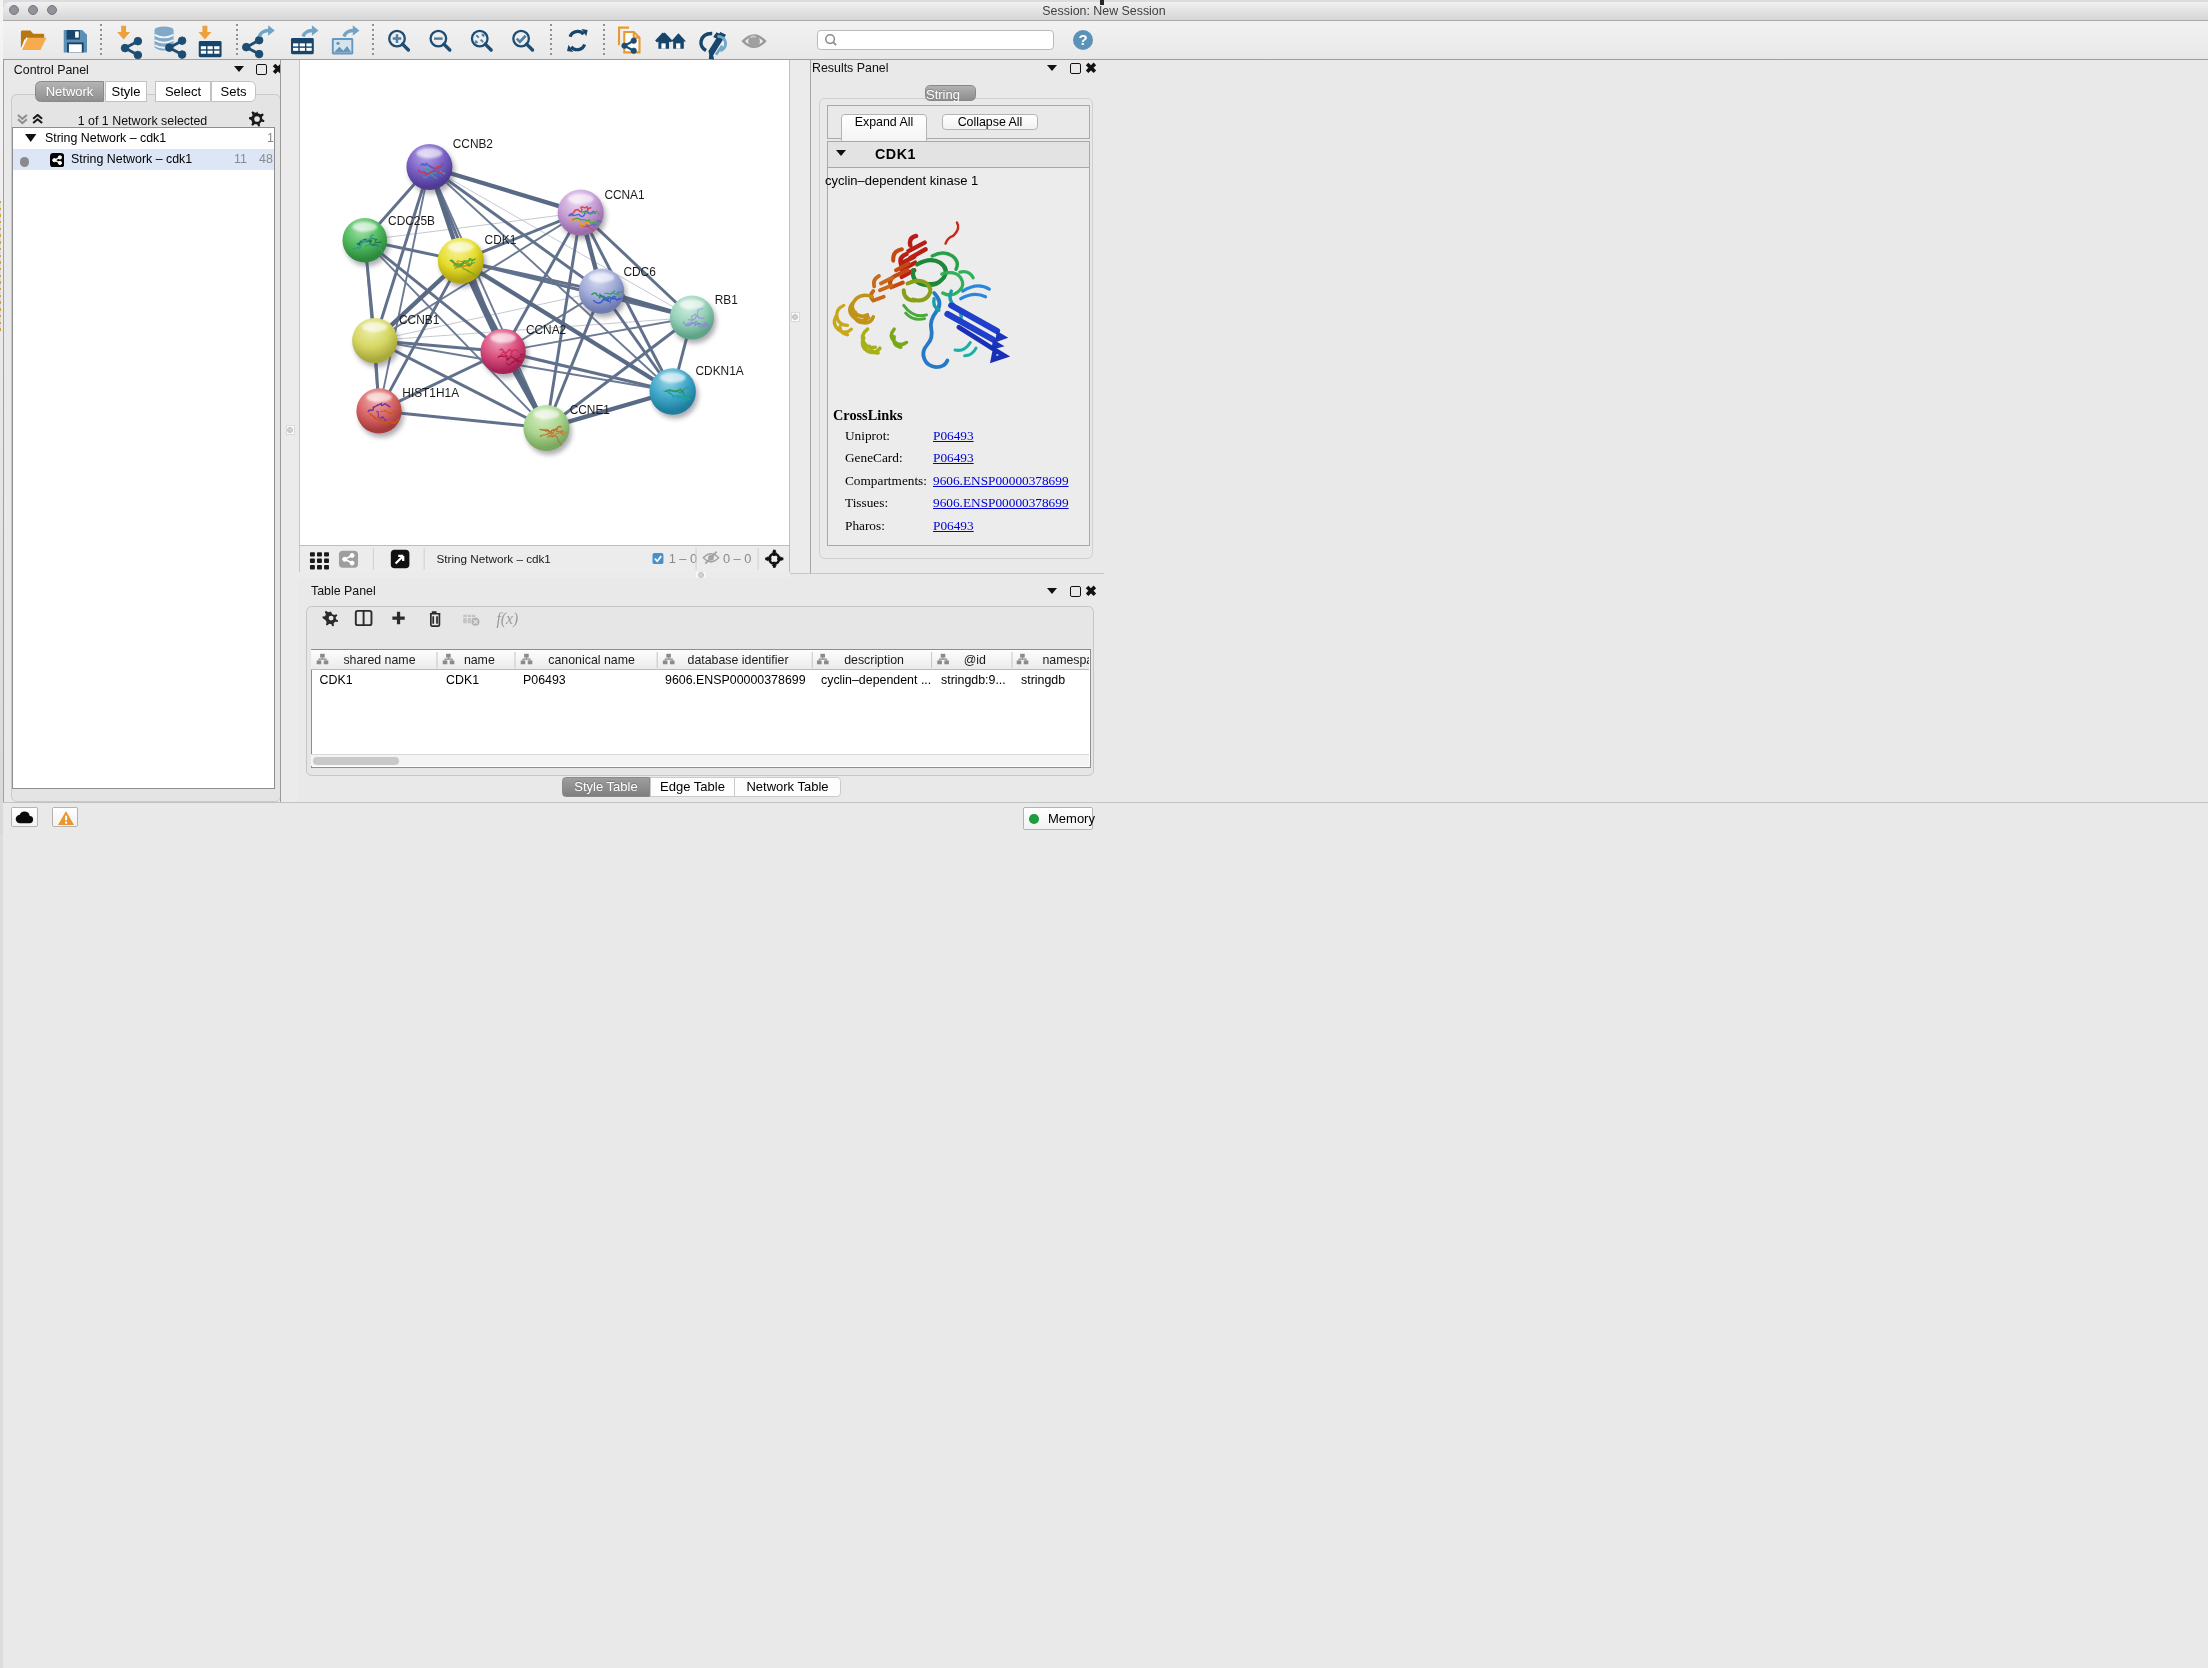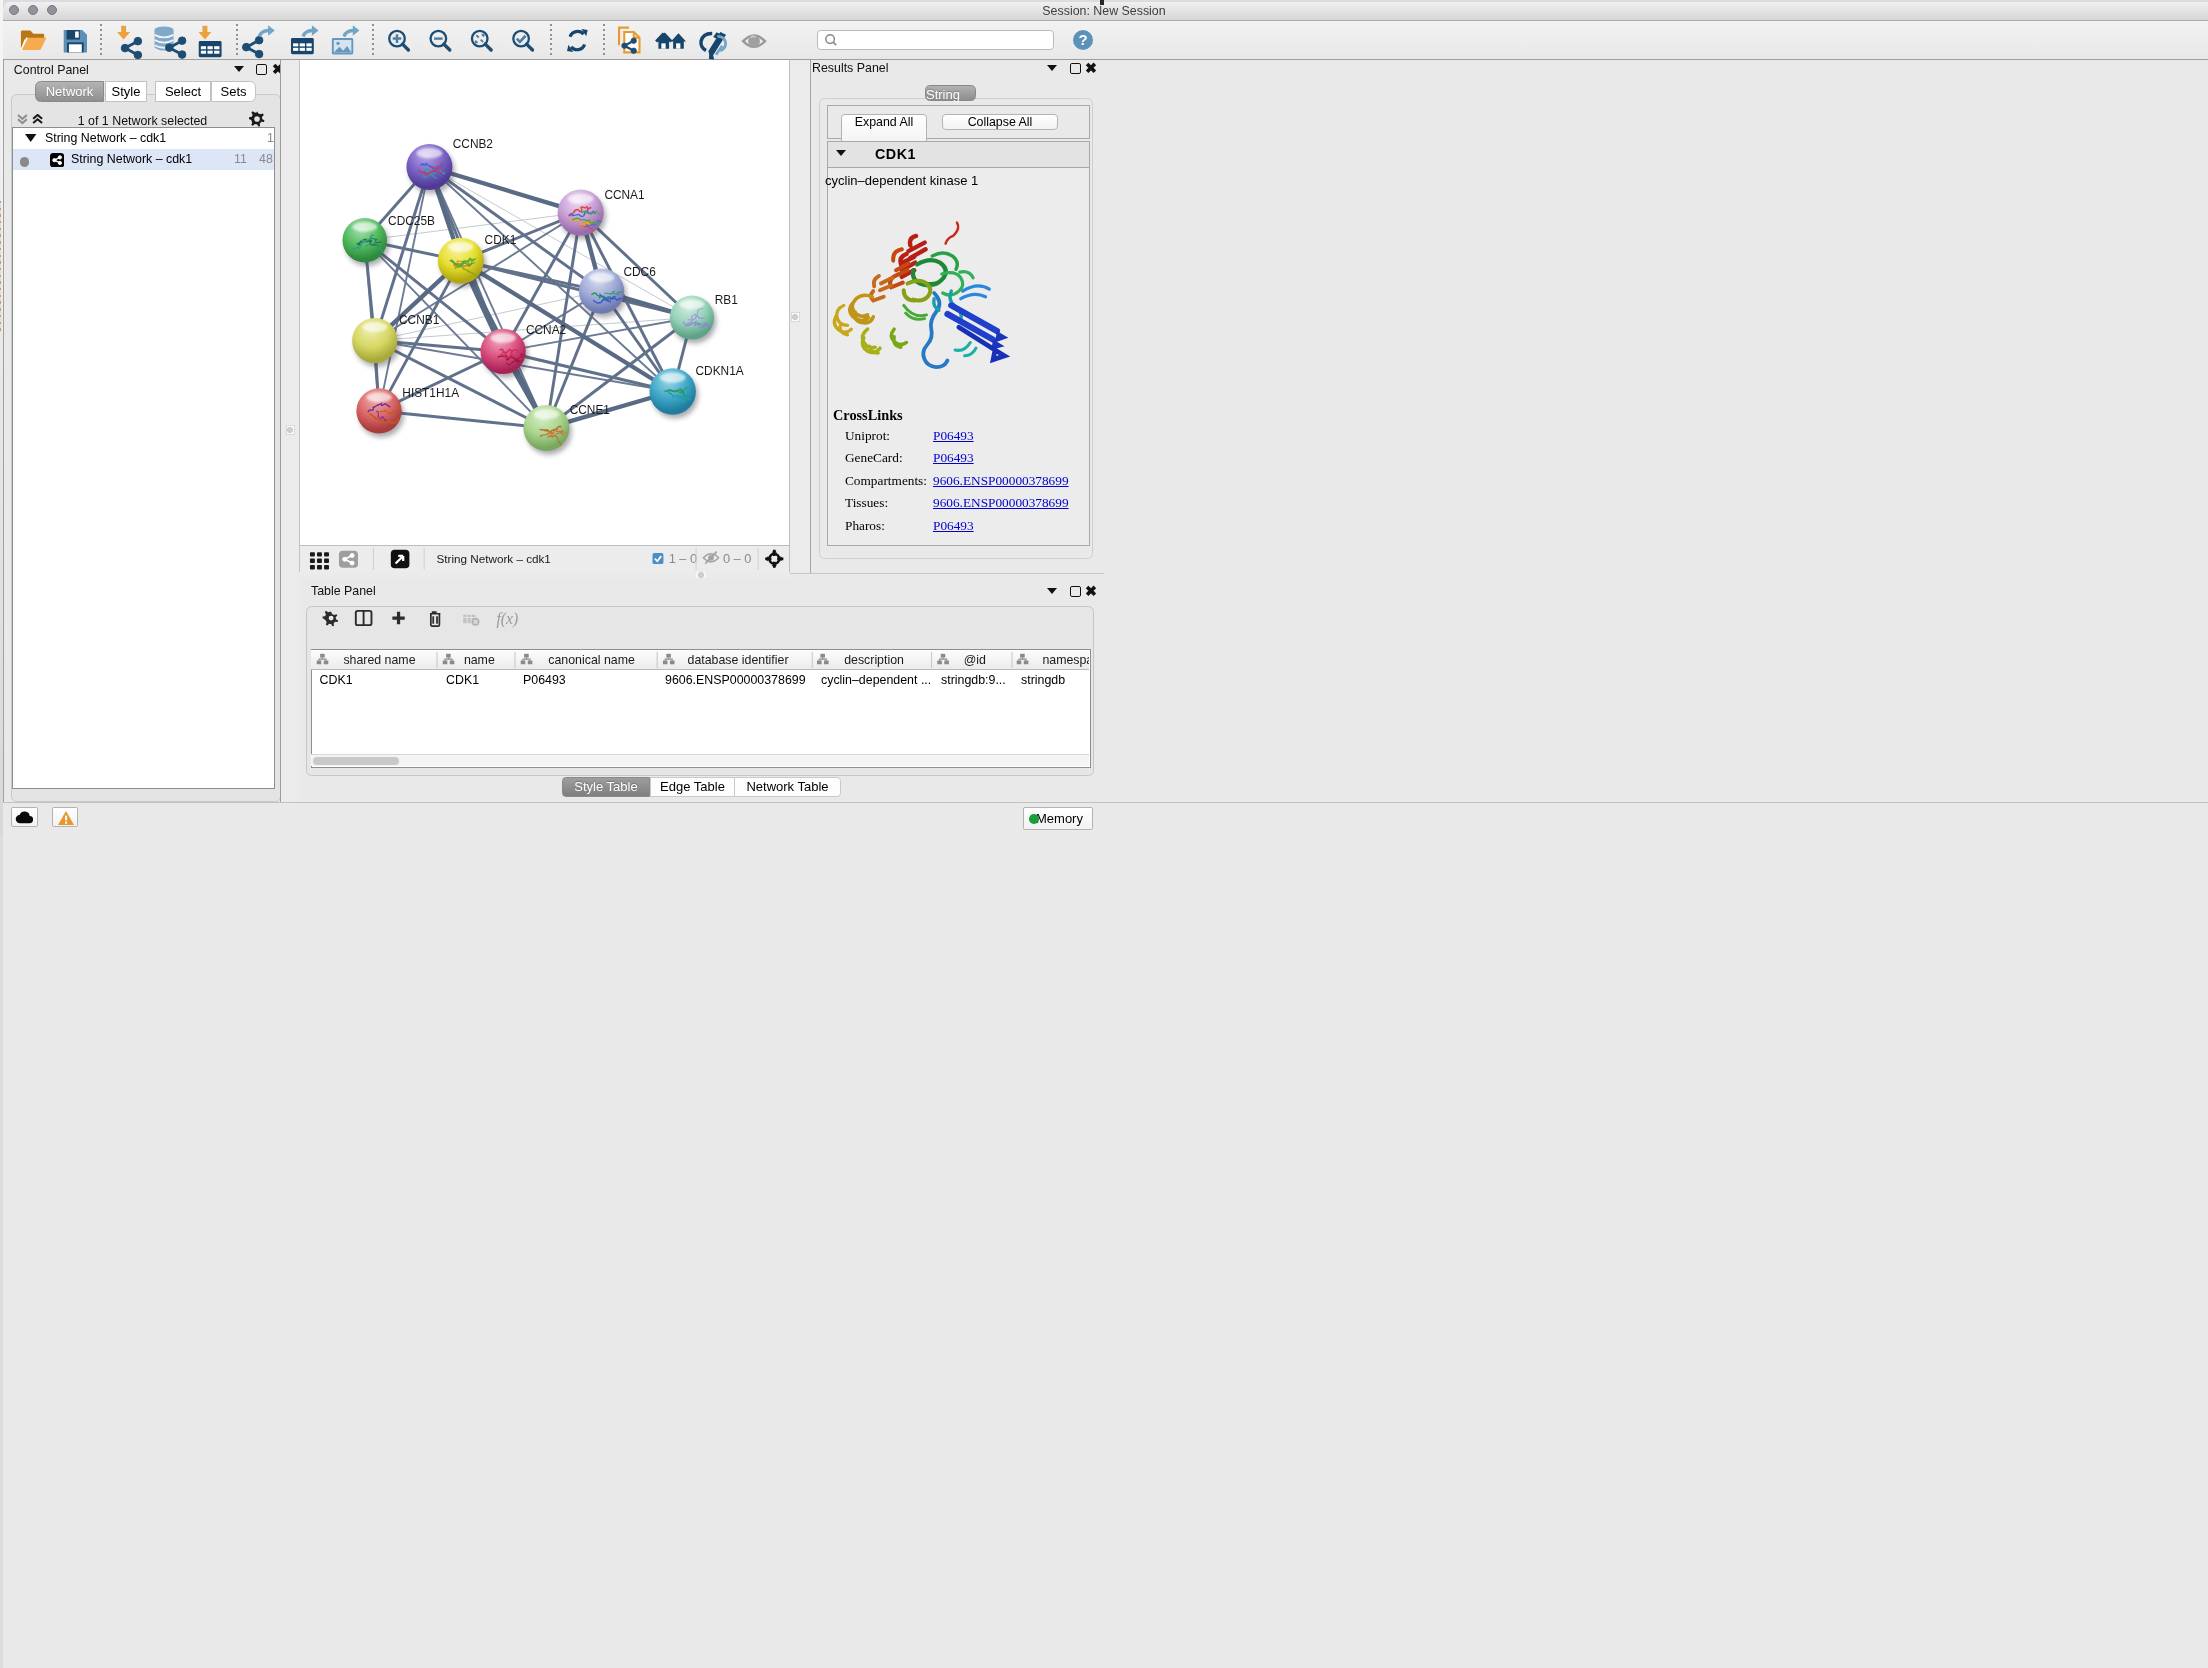--- a/index.html
+++ b/index.html
@@ -609,21 +609,21 @@
 <div class="abs" style="left:698px;top:572px;width:6.2px;height:6.2px;border-radius:50%;background:#d2d2d2;border:0.5px solid #c0c0c0"></div>
 <div id="respanel"></div>
 <div class="abs ptitle" style="left:812px;top:61px">Results Panel</div>
 <div class="abs tri" style="left:1047px;top:65px"></div>
 <div class="abs sq" style="left:1070px;top:63px"></div>
 <div class="abs xx" style="left:1085px;top:63px">✖</div>
 <div class="abs" style="left:819px;top:98px;width:274px;height:461px;background:#e9e9e9;border:1px solid #cfcfcf;border-radius:5.7px"></div>
 <div class="abs" style="left:925px;top:85px;width:51px;height:16px;background:linear-gradient(#b2b2b2,#8d8d8d);border:1px solid #888;border-radius:4.8px;color:#fff;font-size:13px;line-height:17px;text-shadow:0 -1px 1px rgba(0,0,0,.25)">String</div>
 <div class="abs" style="left:827px;top:105px;width:263px;height:34px;background:#e9e9e9;border:1px solid #a8a8a8"></div>
 <div class="abs btn" style="left:841px;top:114px;width:86px;height:32px;font-size:12.4px;text-align:center;line-height:15px">Expand All</div>
-<div class="abs btn" style="left:942px;top:114px;width:116px;height:16px;font-size:12.4px;text-align:center;line-height:15px">Collapse All</div>
+<div class="abs btn" style="left:942px;top:114px;width:96px;height:16px;font-size:12.4px;text-align:center;line-height:15px">Collapse All</div>
 <div class="abs" style="left:827px;top:141px;width:263px;height:405px;background:#ececec;border:1px solid #a8a8a8"></div>
 <div class="abs" style="left:827px;top:141px;width:263px;height:27px;background:#e3e3e3;border:1px solid #a8a8a8"></div>
 <div class="abs tri" style="left:836px;top:150px"></div>
 <div class="abs" style="left:875px;top:146px;font-size:14.3px;font-weight:bold;letter-spacing:0.5px">CDK1</div>
 <div class="abs" style="left:825px;top:173px;font-size:13px">cyclin–dependent kinase 1</div>
 <svg class="abs" style="left:820px;top:215px" width="195" height="176" viewBox="0 0 205 185" fill="none" stroke-linecap="round">
 <path d="M140,22 q8,-8 4,-14 m-4,14 q-6,2 -8,8" stroke="#c82818" stroke-width="2.6"></path>
 <path d="M95,45 l16,-9 m-18,2 l17,-9 m-15,3 q-2,-8 6,-10 m-10,19 q-8,3 -6,10 l14,-7 m-13,14 l14,-8 m-14,15 l13,-7" stroke="#b82015" stroke-width="4.6"></path>
 <path d="M80,58 l13,-7 m-14,13 l13,-6 m-6,-22 q-10,2 -9,12 m2,16 q-8,4 -4,12 l12,-5" stroke="#c44a12" stroke-width="4.2"></path>
 <path d="M64,72 l12,-6 m-13,13 l12,-5 m-13,-10 q-7,4 -5,11 m-1,5 q-5,5 0,10 l11,-4" stroke="#c8681a" stroke-width="4"></path>
@@ -734,18 +734,18 @@
       <path fill="#0a0a0a" d="M5.5,13 a4.5,4.5 0 0 1 -0.5,-9 a5.5,5.5 0 0 1 10.5,1.2 a3.8,3.8 0 0 1 -0.5,7.6 z"></path>
     </svg>
   </div>
 <div class="abs btn" style="left:52px;top:807px;width:26px;height:20px;border-radius:1.9px">
 <svg width="18" height="16" style="position:absolute;left:3.8px;top:1.9px" viewBox="0 0 19 17">
       <path d="M9.5,1 L18,16 H1 z" fill="#e8962e"></path>
       <rect x="8.5" y="6" width="2.2" height="5" fill="#fff"></rect>
       <rect x="8.5" y="12.3" width="2.2" height="2.2" fill="#fff"></rect>
     </svg>
   </div>
-<div class="abs btn" style="left:1023px;top:807px;width:70px;height:23px;border-radius:1.9px;font-size:13px;line-height:21px;padding-left:12px">Memory</div>
+<div class="abs btn" style="left:1023px;top:807px;width:70px;height:23px;border-radius:1.9px;font-size:13px;line-height:21px;padding-left:24px">Memory</div>
 <div class="abs" style="left:1029px;top:814px;width:9.5px;height:9.5px;border-radius:50%;background:#1d9e3c"></div>
 <div class="abs" style="left:0;top:0;width:2.9px;height:834px;background:linear-gradient(#f5f5f5,#d8d8d8)"></div>
 <div class="abs" style="left:0;top:201px;width:1.4px;height:131px;background:repeating-linear-gradient(#cda04a 0 2.4px,#dedede 2.4px 6.7px)"></div>
 <div class="abs" style="left:1100px;top:0;width:3.8px;height:4.8px;background:#262626"></div>
 
 
 </body></html>

